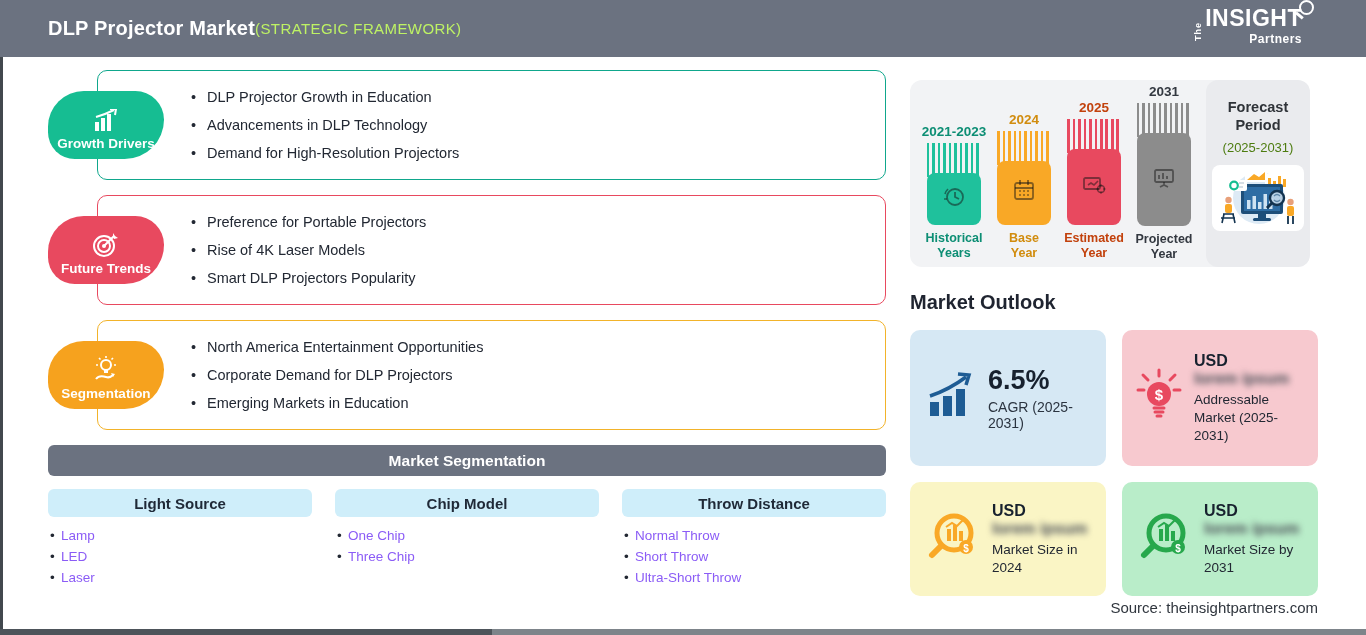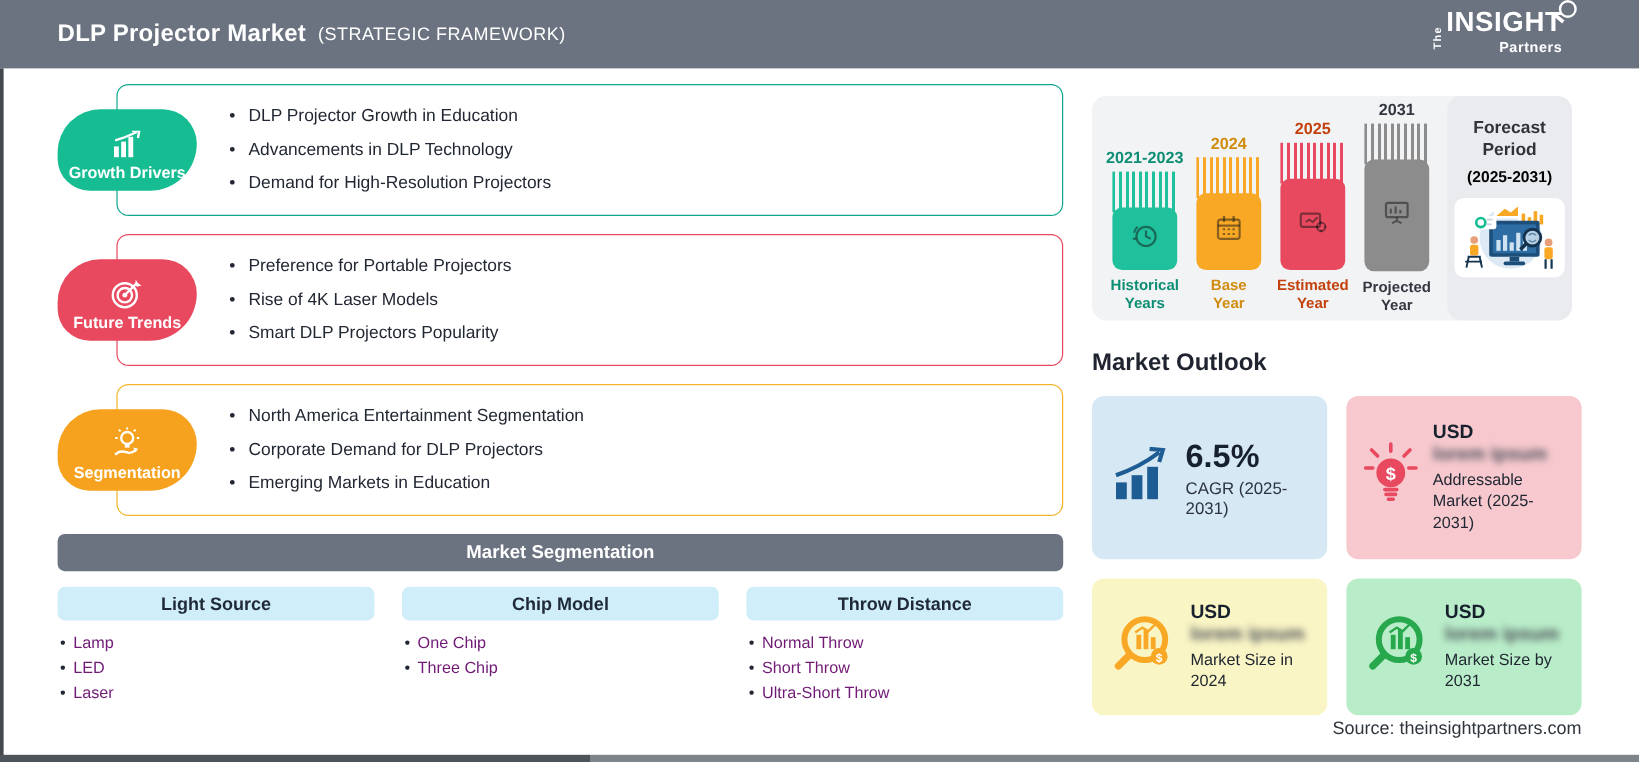--- a/index.html
+++ b/index.html
@@ -4,21 +4,21 @@
 <style>
   * { margin:0; padding:0; box-sizing:border-box; }
   html,body { width:1366px; height:635px; }
   body { font-family:"Liberation Sans", sans-serif; background:#fff; position:relative; overflow:hidden; }
   .page { position:absolute; inset:0; background:#fff; }
 
   
   .header { position:absolute; top:0; left:0; width:1366px; height:57px; background:#6b7280;
             display:flex; align-items:center; padding:0 48px; }
   .title { color:#fff; font-size:20px; font-weight:bold; letter-spacing:.2px; }
-  .subtitle { color:#ffffff; font-size:15px; margin-left:10px; letter-spacing:.4px; }
+  .subtitle { color:#bef264; font-size:15px; letter-spacing:.4px; }
   .logo { margin-left:auto; display:flex; align-items:flex-end; color:#fff; position:relative; padding-right:16px; }
   .logo-the { writing-mode:vertical-rl; transform:rotate(180deg); font-size:9px; font-weight:bold; letter-spacing:1px; margin-right:2px; margin-bottom:8px; }
   .logo-main { font-size:23px; font-weight:bold; letter-spacing:.5px; line-height:20px; position:relative; }
   .logo-sub { display:block; text-align:right; font-size:12px; font-weight:bold; letter-spacing:.5px; margin-top:1px; }
   .logo-lens { position:absolute; right:-12px; top:-8px; width:15px; height:15px; border:2.5px solid #fff; border-radius:50%; }
   .logo-lens::after { content:""; position:absolute; left:-6px; bottom:-3px; width:9px; height:2.5px; background:#fff; transform:rotate(40deg); }
 
   .left-edge { position:absolute; left:0; top:57px; width:3px; height:578px; background:#42484e; }
   .bottom-bar { position:absolute; left:0; bottom:0; width:1366px; height:6px;
                 background:linear-gradient(to right,#4d545a 0 36%,#7d848a 36% 100%); }
@@ -43,21 +43,21 @@
   .badge svg { display:block; }
 
   
   .seg-bar { width:838px; height:31px; background:#6b7280; border-radius:6px;
              color:#fff; font-size:15.5px; font-weight:bold; display:flex; align-items:center; justify-content:center; }
   .seg-cols { display:flex; gap:23px; margin-top:13px; }
   .seg-col { width:264px; }
   .seg-pill { height:28px; background:#cfeefa; border-radius:6px; display:flex; align-items:center; justify-content:center;
               font-size:15px; font-weight:bold; color:#1f2937; }
   .seg-list { margin-top:8px; }
-  .seg-list li { list-style:none; font-size:13.5px; color:#701a75; line-height:21px; position:relative; padding-left:13px; }
+  .seg-list li { list-style:none; font-size:13.5px; color:#8b5cf6; line-height:21px; position:relative; padding-left:13px; }
   .seg-list li::before { content:"•"; position:absolute; left:2px; color:#222833; }
 
   
   .timeline { position:absolute; left:910px; top:80px; width:400px; height:187px; background:#f2f3f5;
               border-radius:12px; display:flex; overflow:hidden; }
   .bars { flex:1; display:flex; align-items:flex-end; gap:14px; padding:0 6px 0 16px; }
   .bar-group { display:flex; flex-direction:column; justify-content:flex-end; align-items:center; height:183px; width:56px; }
   .bar-year { font-size:13.5px; font-weight:bold; margin-bottom:4px; white-space:nowrap; }
   .bar { width:54px; display:flex; flex-direction:column; }
   .stripes { height:34px; width:54px; }
@@ -74,21 +74,21 @@
   .st-teal   { background:repeating-linear-gradient(to right,#1fc19c 0 2.5px,transparent 2.5px 5.5px); }
   .st-orange { background:repeating-linear-gradient(to right,#f9a826 0 2.5px,transparent 2.5px 5.5px); }
   .st-red    { background:repeating-linear-gradient(to right,#e8495f 0 2.5px,transparent 2.5px 5.5px); }
   .st-gray   { background:repeating-linear-gradient(to right,#8c8c8c 0 2.5px,transparent 2.5px 5.5px); }
   .bar-icon { color:rgba(20,20,20,.5); }
   .h-teal { height:82px; } .h-orange { height:94px; } .h-red { height:106px; } .h-gray { height:127px; }
 
   .forecast { width:104px; background:#eaebee; border-radius:12px; display:flex; flex-direction:column;
               align-items:center; padding-top:18px; }
   .forecast-title { font-size:14.5px; font-weight:bold; color:#2f3338; text-align:center; line-height:18px; }
-  .forecast-range { font-size:13px; color:#000000; margin-top:6px; font-weight:bold;text-align:right; }
+  .forecast-range { font-size:13px; color:#4d7c0f; margin-top:6px; font-weight:normal;text-align:right; }
   .illus { margin-top:10px; width:92px; height:66px; background:#fff; border-radius:8px;
            display:flex; align-items:center; justify-content:center; }
 
   
   .outlook-title { position:absolute; left:910px; top:291px; font-size:20px; font-weight:bold; color:#1f2430; }
   .cards { position:absolute; left:910px; top:330px; width:408px; display:grid;
            grid-template-columns:196px 196px; column-gap:16px; row-gap:16px; }
   .card { border-radius:10px; display:flex; align-items:center; gap:12px; padding:12px 12px 12px 14px; }
   .card.blue   { background:#d6e8f4; height:136px; }
   .card.pink   { background:#f7c9cf; height:136px; }
@@ -176,21 +176,21 @@
             <rect x="13" y="14" width="4" height="3" fill="#fff"></rect>
             <path d="M15 0 v2 M7 9 h-2 M25 9 h-2 M9.5 3.5 l-1.5 -1.5 M20.5 3.5 l1.5 -1.5" stroke="#fff" stroke-width="1.6"></path>
             <path d="M5 23 c3 -4 7 -3 10 -2 c2 .7 5 0 7 -2" stroke="#fff" stroke-width="2" fill="none"></path>
             <path d="M20 17 l4 1 l-2 3" fill="#fff"></path>
           </svg>
         </span>
         <span class="badge-label">Segmentation</span>
       </div>
       <div class="fw-box orange">
         <ul class="fw-list">
-          <li>North America Entertainment Segmentation</li>
+          <li>North America Entertainment Opportunities</li>
           <li>Corporate Demand for DLP Projectors</li>
           <li>Emerging Markets in Education</li>
         </ul>
       </div>
     </div>
 
     <div class="seg-bar">
       <span>Market Segmentation</span>
     </div>
     <div class="seg-cols">

